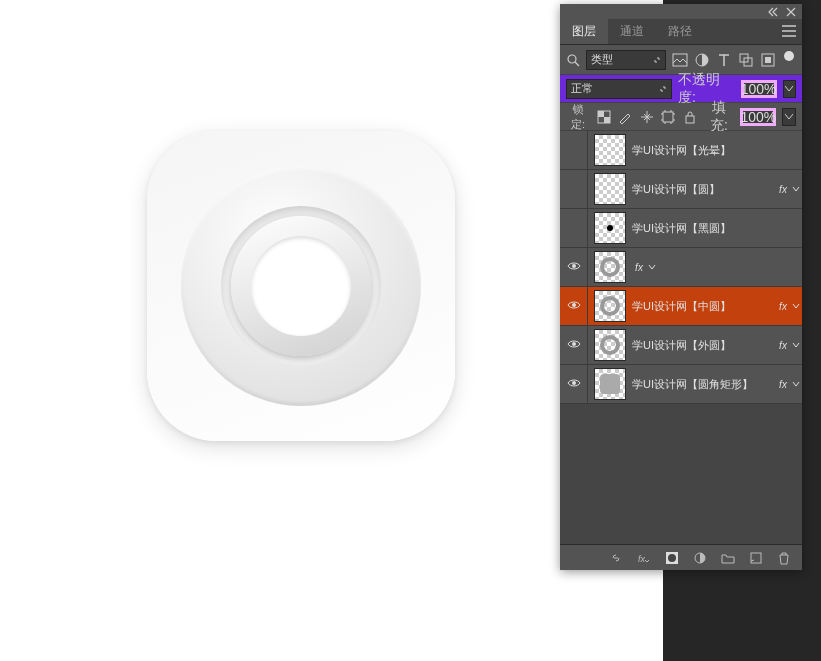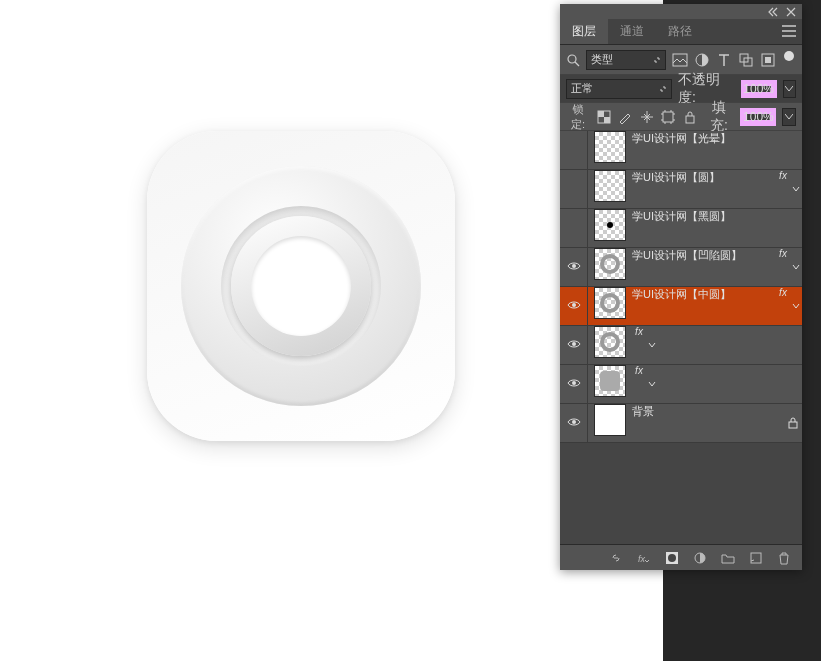--- a/index.html
+++ b/index.html
@@ -21,31 +21,31 @@
 .tab.active { background: #535353; color: #e8e8e8; }
 .tab-menu { position: absolute; right: 6px; top: 6px; width: 14px; height: 12px; cursor: pointer; }
 .tab-menu svg { width: 14px; height: 12px; }
 .row { display: flex; align-items: center; padding: 0 6px; gap: 6px; border-bottom: 1px solid #424242; }
 .filter-row { height: 30px; background: #535353; }
 .search-ico { width: 14px; height: 14px; }
 .type-select { flex: 0 0 80px; height: 20px; background: #3a3a3a; border: 1px solid #242424; color: #ddd; display: flex; align-items: center; justify-content: space-between; padding: 0 4px; cursor: pointer; font-size: 11px; }
 .filter-ico { width: 16px; height: 16px; display: flex; align-items: center; justify-content: center; cursor: pointer; }
 .filter-ico svg { width: 16px; height: 16px; }
 .filter-dot { width:10px; height:10px; border-radius:50%; background: #ddd; margin-left:2px; margin-top:-8px; }
-.blend-row { height: 28px; background: #404040; }
+.blend-row { height: 28px; background: #6d28d9; }
 .blend-select { flex: 0 0 106px; height: 20px; background: #3a3a3a; border: 1px solid #242424; color: #ddd; display: flex; align-items: center; justify-content: space-between; padding: 0 4px; cursor: pointer; font-size: 11px; }
 .rlabel { color: #ccc; font-size: 14px; margin-left: auto; }
-.num-field { width: 36px; height: 18px; background: #3a3a3a; border: 6px solid #f0abfc; color: #ddd; display:flex; align-items:center; justify-content:center; font-size: 12px; }
+.num-field { width: 36px; height: 18px; background: #3a3a3a; border: 3px solid #f0abfc; color: #ddd; display:flex; align-items:center; justify-content:center; font-size: 14px; }
 .drop-btn { width: 14px; height: 18px; background: #3a3a3a; border: 1px solid #242424; display:flex; align-items:center; justify-content:center; cursor:pointer; }
 .lock-row { height: 28px; background: #535353; text-align: center; }
 .lock-ico { width: 16px; height: 16px; display:flex; align-items:center; justify-content:center; cursor:pointer; }
 .lock-ico svg { width:14px; height:14px; }
 
 .layer-list { flex: 1; overflow: hidden; background: #454545; }
-.layer-item { height: 39px; display: flex; background: #535353; border-bottom: 1px solid #3b3b3b; }
+.layer-item { height: 39px; display: flex; align-items: center; background: #535353; border-bottom: 1px solid #3b3b3b; }
 .layer-item.selected { background: #c2410c; }
 .vis-col { width: 28px; height: 100%; border-right: 1px solid #3b3b3b; display:flex; align-items:center; justify-content:center; cursor:pointer; }
 .eye svg { width: 14px; height: 10px; }
 .thumb { width: 32px; height: 32px; margin: 0 6px; border: 1px solid #2a2a2a; background: #fff; position: relative; flex-shrink:0; }
 .thumb.checker { background-image: linear-gradient(45deg,#ccc 25%,transparent 25%),linear-gradient(-45deg,#ccc 25%,transparent 25%),linear-gradient(45deg,transparent 75%,#ccc 75%),linear-gradient(-45deg,transparent 75%,#ccc 75%); background-size:8px 8px; background-position:0 0,0 4px,4px -4px,-4px 0; }
 .thumb .dot { position:absolute; left:50%; top:50%; width:6px; height:6px; margin:-3px 0 0 -3px; background:#000; border-radius:50%; }
 .thumb .ring { position:absolute; left:50%; top:50%; width:20px; height:20px; margin:-10px 0 0 -10px; border:4px solid #999; border-radius:50%; box-sizing:border-box; }
 .thumb .sq { position:absolute; left:50%; top:50%; width:20px; height:20px; margin:-10px 0 0 -10px; background:#aaa; border-radius:4px; }
 .layer-name { flex:1; color:#e0e0e0; font-size:11px; white-space:nowrap; overflow:hidden; text-overflow:ellipsis; }
 .fx-col { width: 14px; color:#ddd; font-size:10px; font-style:italic; text-align:center; cursor:pointer; }
@@ -225,21 +225,20 @@
       <div class="layer-item">
         <div class="vis-col">
           <span class="eye"><svg viewBox="0 0 14 10">
               <path d="M1 5c2-4 10-4 12 0-2 4-10 4-12 0z" stroke="#ddd" fill="none"></path>
               <circle cx="7" cy="5" r="2" fill="#ddd"></circle>
             </svg></span>
         </div>
         <div class="thumb checker">
           <div class="ring"></div>
         </div>
-        <div class="layer-name">学UI设计网【凹陷圆】</div>
         <div class="fx-col">fx</div>
         <div class="exp-col">
           <svg viewBox="0 0 8 8">
             <path d="M1 2l3 4 3-4" stroke="#ddd" fill="none"></path>
           </svg>
         </div>
       </div>
       <div class="layer-item selected">
         <div class="vis-col">
           <span class="eye"><svg viewBox="0 0 14 10">
@@ -261,57 +260,43 @@
       <div class="layer-item">
         <div class="vis-col">
           <span class="eye"><svg viewBox="0 0 14 10">
               <path d="M1 5c2-4 10-4 12 0-2 4-10 4-12 0z" stroke="#ddd" fill="none"></path>
               <circle cx="7" cy="5" r="2" fill="#ddd"></circle>
             </svg></span>
         </div>
         <div class="thumb checker">
           <div class="ring"></div>
         </div>
+        <div class="layer-name">学UI设计网【外圆】</div>
         <div class="fx-col">fx</div>
         <div class="exp-col">
           <svg viewBox="0 0 8 8">
             <path d="M1 2l3 4 3-4" stroke="#ddd" fill="none"></path>
           </svg>
         </div>
       </div>
       <div class="layer-item">
         <div class="vis-col">
           <span class="eye"><svg viewBox="0 0 14 10">
               <path d="M1 5c2-4 10-4 12 0-2 4-10 4-12 0z" stroke="#ddd" fill="none"></path>
               <circle cx="7" cy="5" r="2" fill="#ddd"></circle>
             </svg></span>
         </div>
         <div class="thumb checker">
           <div class="sq"></div>
         </div>
-        <div class="fx-col">fx</div>
-        <div class="exp-col">
-          <svg viewBox="0 0 8 8">
-            <path d="M1 2l3 4 3-4" stroke="#ddd" fill="none"></path>
-          </svg>
-        </div>
-      </div>
-      <div class="layer-item">
-        <div class="vis-col">
-          <span class="eye"><svg viewBox="0 0 14 10">
-              <path d="M1 5c2-4 10-4 12 0-2 4-10 4-12 0z" stroke="#ddd" fill="none"></path>
-              <circle cx="7" cy="5" r="2" fill="#ddd"></circle>
-            </svg></span>
-        </div>
-        <div class="thumb"></div>
-        <div class="layer-name">背景</div>
-        <div class="lock-col">
-          <svg viewBox="0 0 10 12">
-            <rect x="1" y="5" width="8" height="6" stroke="#ddd" fill="none"></rect>
-            <path d="M3 5V3a2 2 0 014 0v2" stroke="#ddd" fill="none"></path>
+        <div class="layer-name">学UI设计网【圆角矩形】</div>
+        <div class="fx-col">fx</div>
+        <div class="exp-col">
+          <svg viewBox="0 0 8 8">
+            <path d="M1 2l3 4 3-4" stroke="#ddd" fill="none"></path>
           </svg>
         </div>
       </div>
     </div>
 
   <div class="panel-footer">
     <div class="spacer"></div>
     <div class="ft-ico">
         <svg viewBox="0 0 14 14">
           <path d="M4 7a3 3 0 013-3h0M10 7a3 3 0 01-3 3h0M5 7h4" stroke="#bbb" fill="none"></path>

